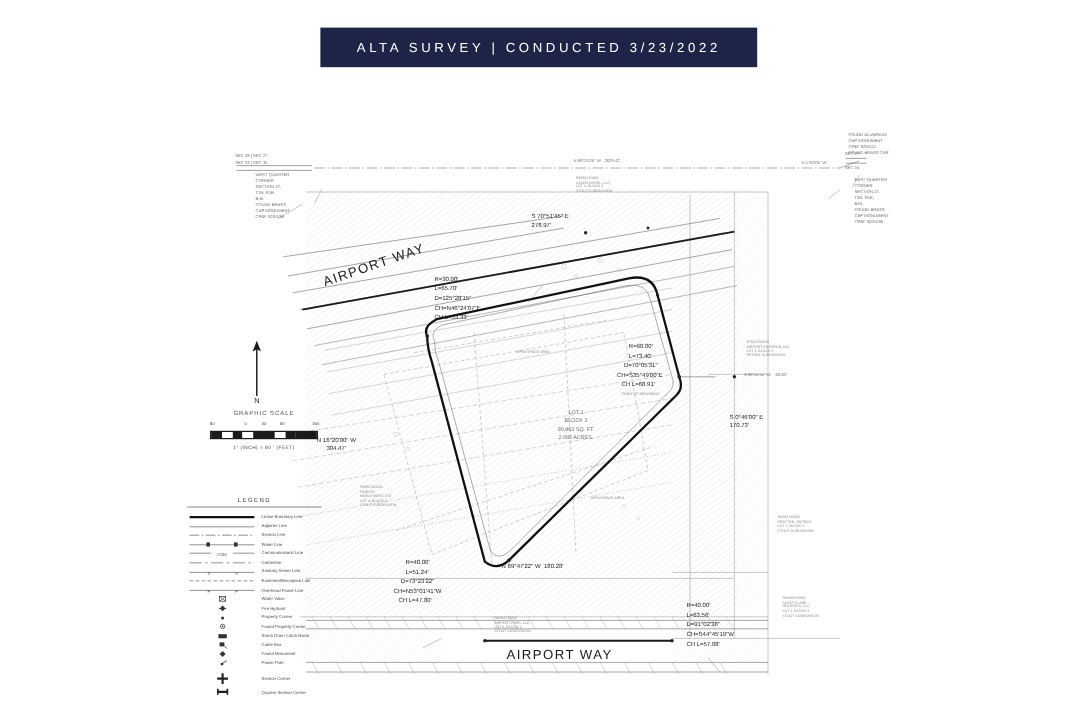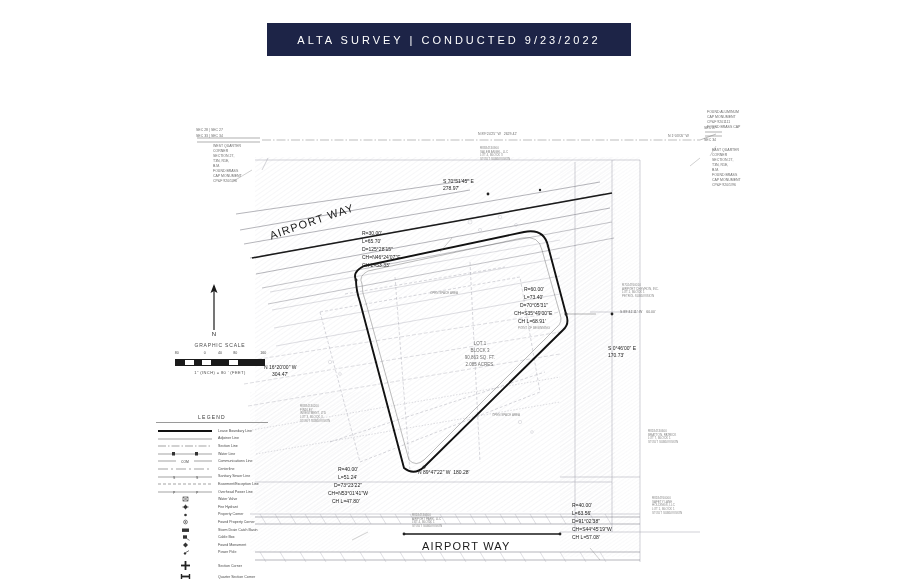--- a/index.html
+++ b/index.html
@@ -88,21 +88,21 @@
   }
   .legend-sym{width:58px;height:7.6px;position:relative;flex:0 0 58px;}
   .legend-sym svg{position:absolute;left:0;top:0;}
   .legend-txt{font-size:3.6px;color:#4a4a4a;padding-left:4px;white-space:nowrap;}
   .legend-gap{height:4px;}
 </style>
 </head>
 <body>
 
 <div class="banner">
-  <div class="banner-text">ALTA SURVEY  |  CONDUCTED 9/23/2022</div>
+  <div class="banner-text">ALTA SURVEY  |  CONDUCTED 3/23/2022</div>
 </div>
 
 <div class="sheet">
 
   <svg class="draw" viewBox="0 0 901 526">
     <defs>
       <pattern id="hatch" width="4" height="4" patternTransform="rotate(55)" patternUnits="userSpaceOnUse">
         <line x1="0" y1="0" x2="0" y2="4" stroke="#c9c9d2" stroke-width="0.4"></line>
       </pattern>
       <pattern id="hatch2" width="3" height="3" patternTransform="rotate(55)" patternUnits="userSpaceOnUse">

